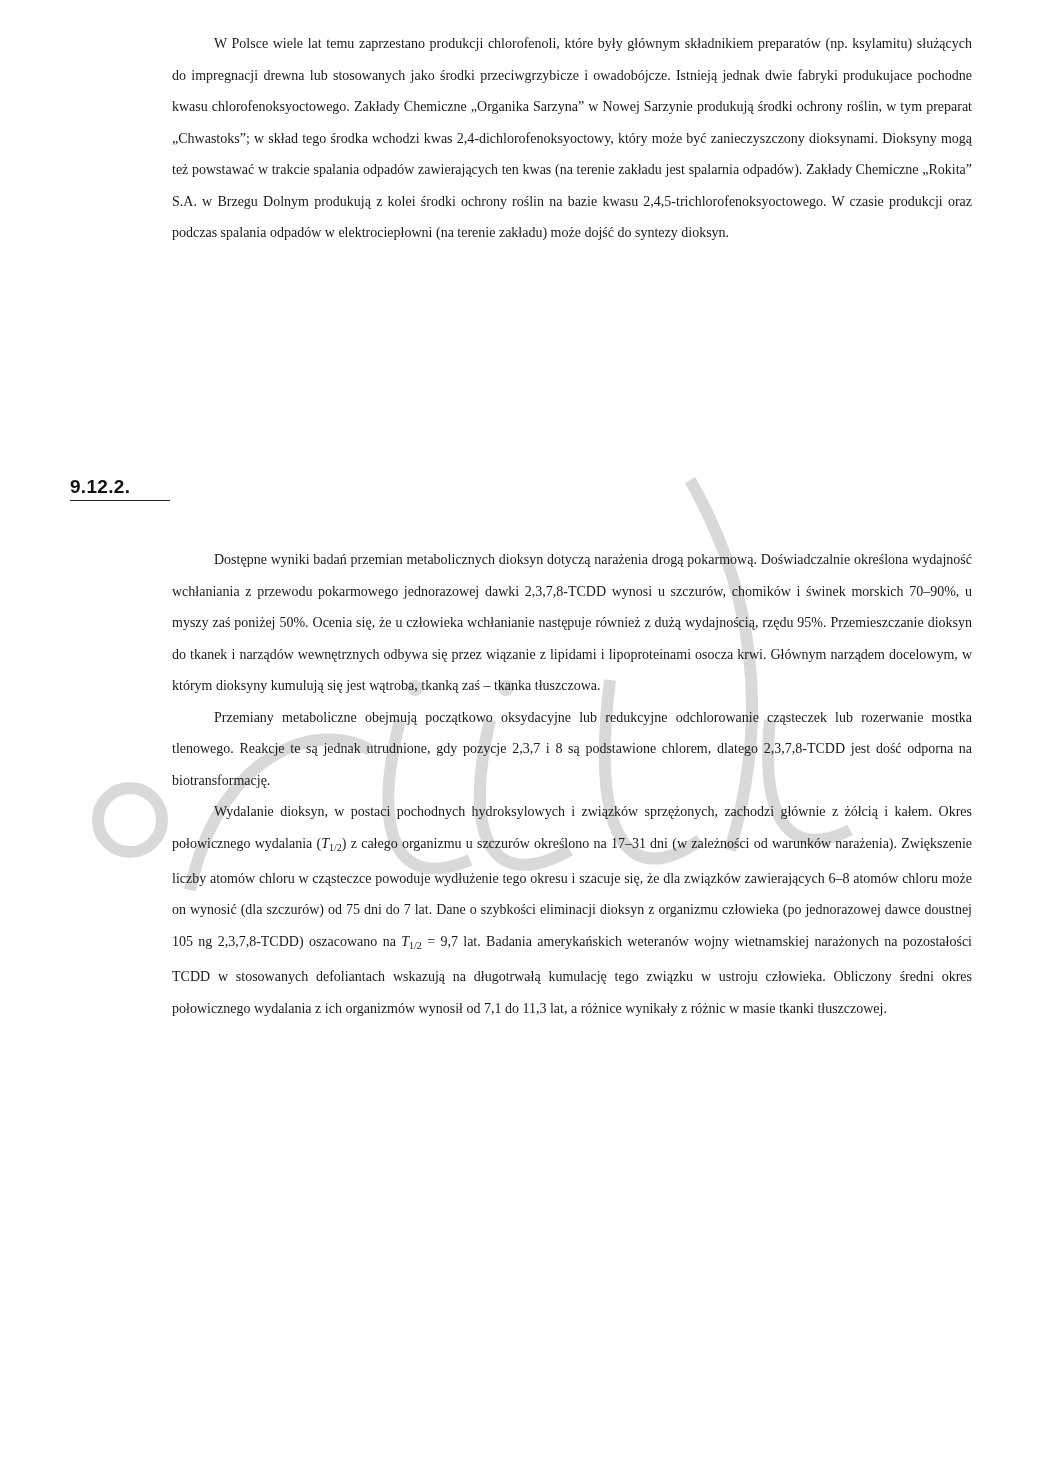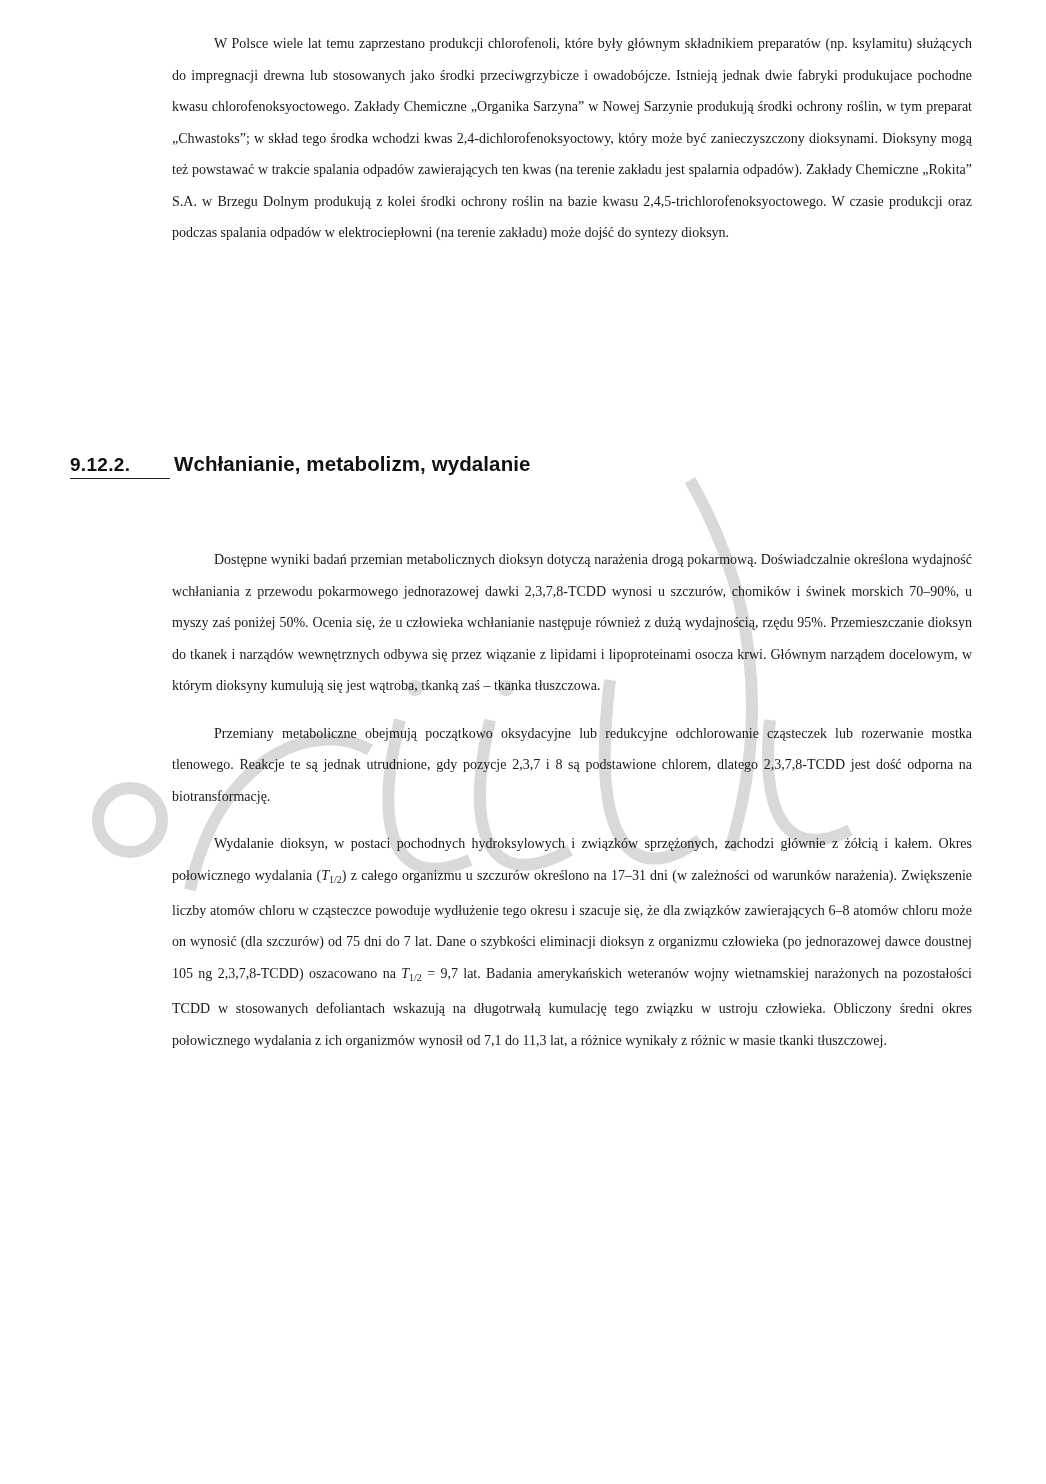--- a/index.html
+++ b/index.html
@@ -51,21 +51,21 @@
   #intro-paragraph {
     position: absolute;
     left: 172px;
     top: 28px;
     width: 800px;
   }
 
   .section-head {
     position: absolute;
     left: 70px;
-    top: 452px;
+    top: 476px;
     width: 900px;
     display: flex;
     align-items: baseline;
   }
   .section-number {
     font-family: "Liberation Sans", sans-serif;
     font-size: 19px;
     font-weight: 700;
     letter-spacing: 0.3px;
     color: #111;
@@ -81,21 +81,21 @@
     color: #111;
     letter-spacing: 0.1px;
   }
 
   #body-block {
     position: absolute;
     left: 172px;
     top: 544px;
     width: 800px;
   }
-  #body-block .para + .para { margin-top: 16px; }
+  #body-block .para + .para { margin-top: 0; }
 
   .sub { font-size: 0.72em; vertical-align: -0.28em; }
   .ital { font-style: italic; }
 </style>
 </head>
 <body>
 
 <div class="page">
 
   <div class="watermark">
@@ -115,21 +115,20 @@
       </g>
     </svg>
   </div>
 
   <div class="content">
 
     <p id="intro-paragraph" class="para indent">W Polsce wiele lat temu zaprzestano produkcji chlorofenoli, które były głównym składnikiem preparatów (np. ksylamitu) służących do impregnacji drewna lub stosowanych jako środki przeciwgrzybicze i owadobójcze. Istnieją jednak dwie fabryki produkujace pochodne kwasu chlorofenoksyoctowego. Zakłady Chemiczne „Organika Sarzyna” w Nowej Sarzynie produkują środki ochrony roślin, w tym preparat „Chwastoks”; w skład tego środka wchodzi kwas 2,4-dichlorofenoksyoctowy, który może być zanieczyszczony dioksynami. Dioksyny mogą też powstawać w trakcie spalania odpadów zawierających ten kwas (na terenie zakładu jest spalarnia odpadów). Zakłady Chemiczne „Rokita” S.A. w Brzegu Dolnym produkują z kolei środki ochrony roślin na bazie kwasu 2,4,5-trichlorofenoksyoctowego. W czasie produkcji oraz podczas spalania odpadów w elektrociepłowni (na terenie zakładu) może dojść do syntezy dioksyn.</p>
 
     <div class="section-head">
       <span class="section-number">9.12.2.</span>
-      <span class="section-title">Wchłanianie, metabolizm, wydalanie</span>
     </div>
 
     <div id="body-block">
       <p class="para indent">Dostępne wyniki badań przemian metabolicznych dioksyn dotyczą narażenia drogą pokarmową. Doświadczalnie określona wydajność wchłaniania z przewodu pokarmowego jednorazowej dawki 2,3,7,8-TCDD wynosi u szczurów, chomików i świnek morskich 70–90%, u myszy zaś poniżej 50%. Ocenia się, że u człowieka wchłanianie następuje również z dużą wydajnością, rzędu 95%. Przemieszczanie dioksyn do tkanek i narządów wewnętrznych odbywa się przez wiązanie z lipidami i lipoproteinami osocza krwi. Głównym narządem docelowym, w którym dioksyny kumulują się jest wątroba, tkanką zaś – tkanka tłuszczowa.</p>
       <p class="para indent">Przemiany metaboliczne obejmują początkowo oksydacyjne lub redukcyjne odchlorowanie cząsteczek lub rozerwanie mostka tlenowego. Reakcje te są jednak utrudnione, gdy pozycje 2,3,7 i 8 są podstawione chlorem, dlatego 2,3,7,8-TCDD jest dość odporna na biotransformację.</p>
       <p class="para indent"><span>Wydalanie dioksyn, w postaci pochodnych hydroksylowych i związków sprzężonych, zachodzi głównie z żółcią i kałem. Okres połowicznego wydalania (</span><span class="ital">T</span><span class="sub">1/2</span><span>) z całego organizmu u szczurów określono na 17–31 dni (w zależności od warunków narażenia). Zwiększenie liczby atomów chloru w cząsteczce powoduje wydłużenie tego okresu i szacuje się, że dla związków zawierających 6–8 atomów chloru może on wynosić (dla szczurów) od 75 dni do 7 lat. Dane o szybkości eliminacji dioksyn z organizmu człowieka (po jednorazowej dawce doustnej 105 ng 2,3,7,8-TCDD) oszacowano na </span><span class="ital">T</span><span class="sub">1/2</span><span> = 9,7 lat. Badania amerykańskich weteranów wojny wietnamskiej narażonych na pozostałości TCDD w stosowanych defoliantach wskazują na długotrwałą kumulację tego związku w ustroju człowieka. Obliczony średni okres połowicznego wydalania z ich organizmów wynosił od 7,1 do 11,3 lat, a różnice wynikały z różnic w masie tkanki tłuszczowej.</span></p>
     </div>
 
   </div>
 </div>

